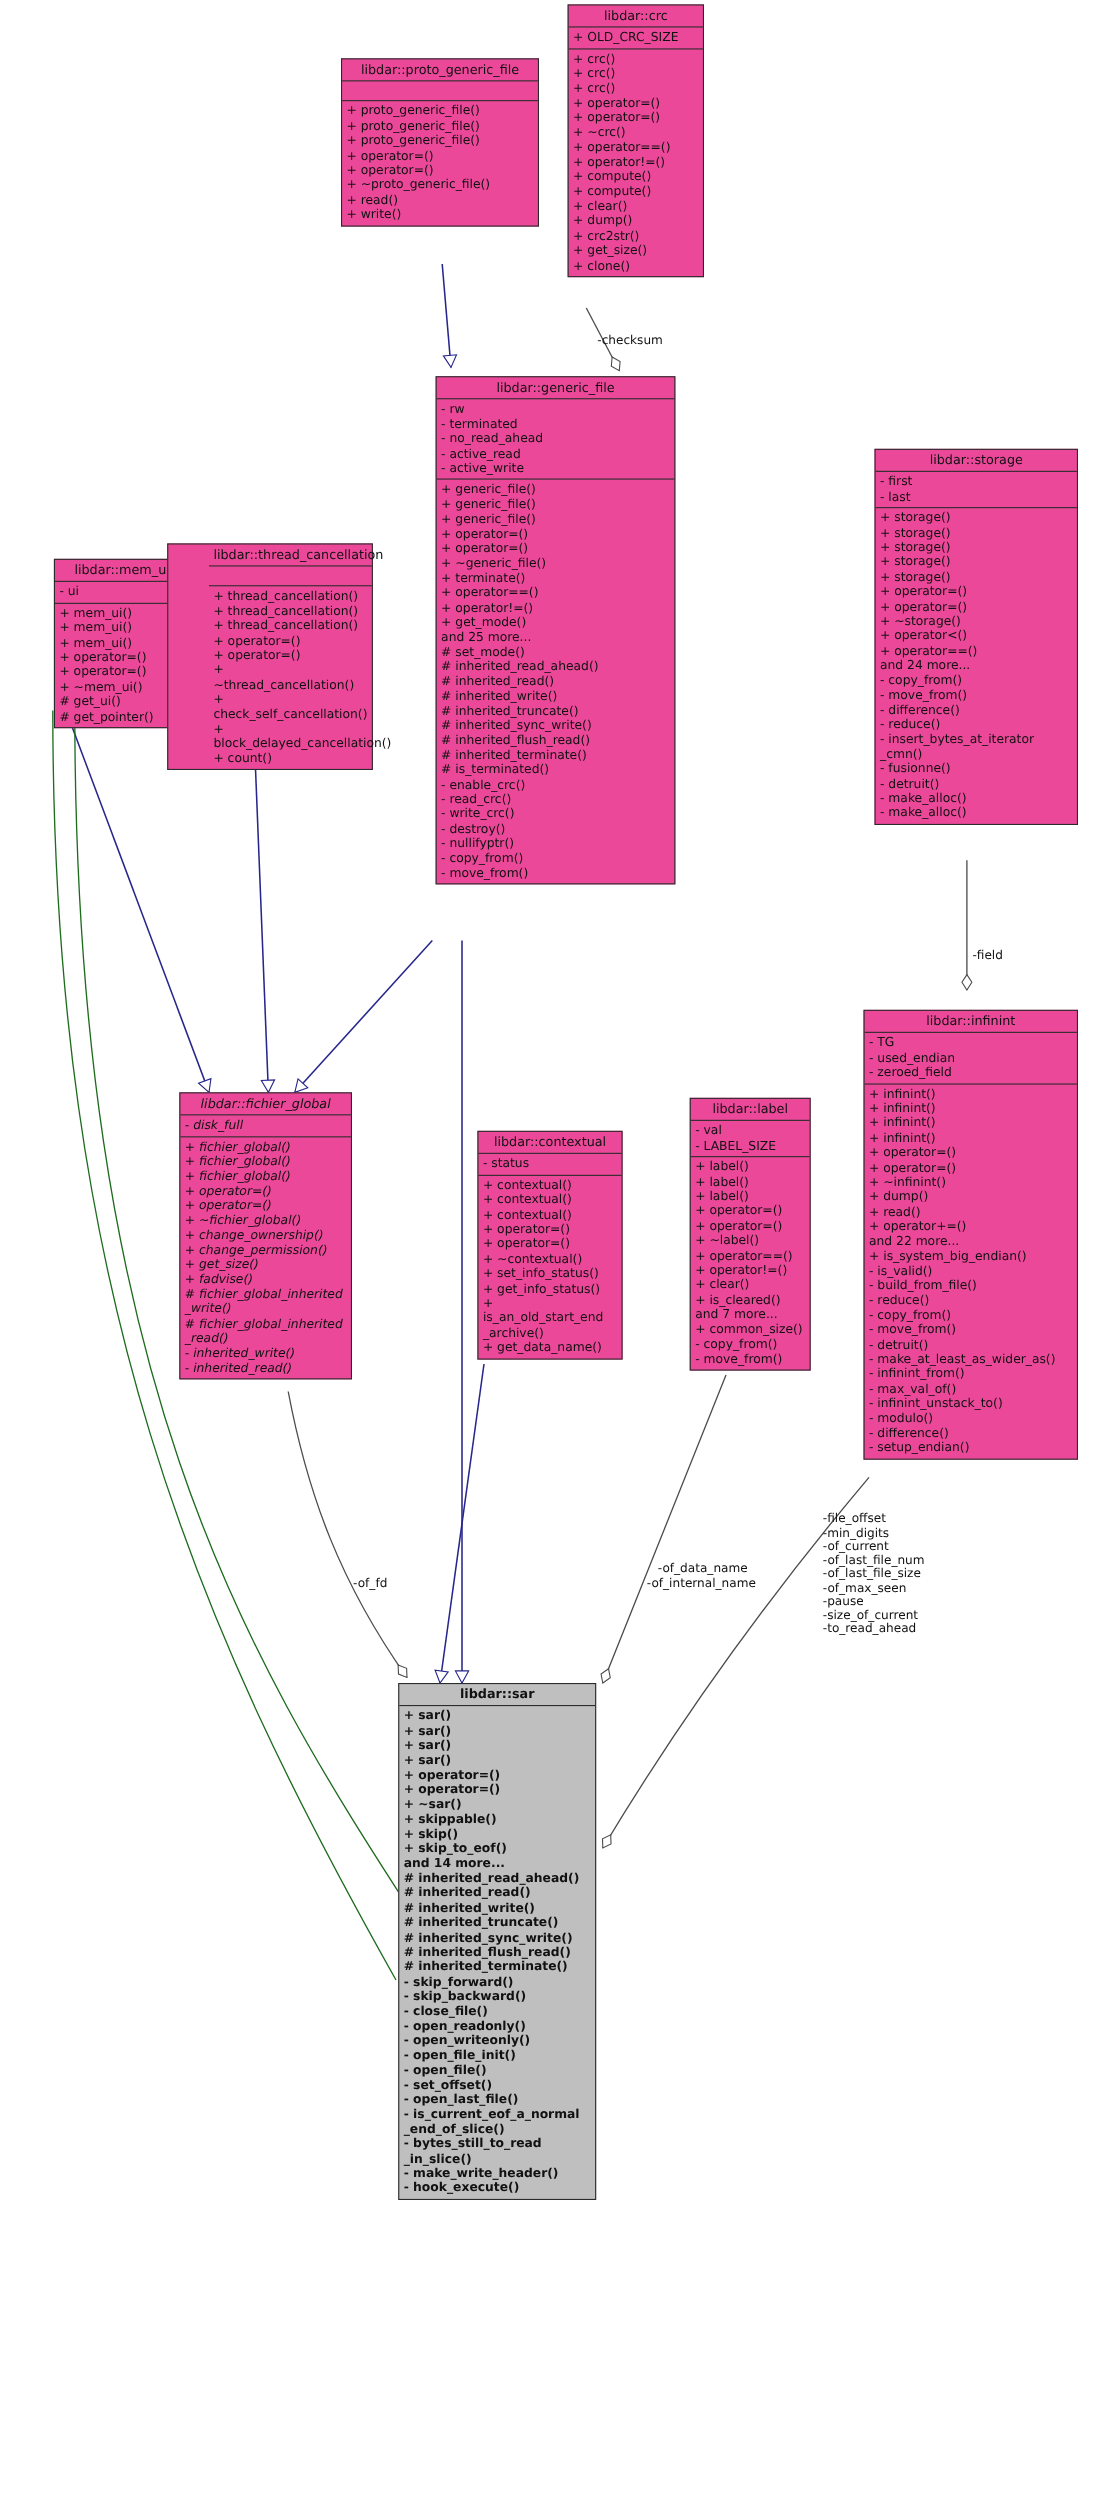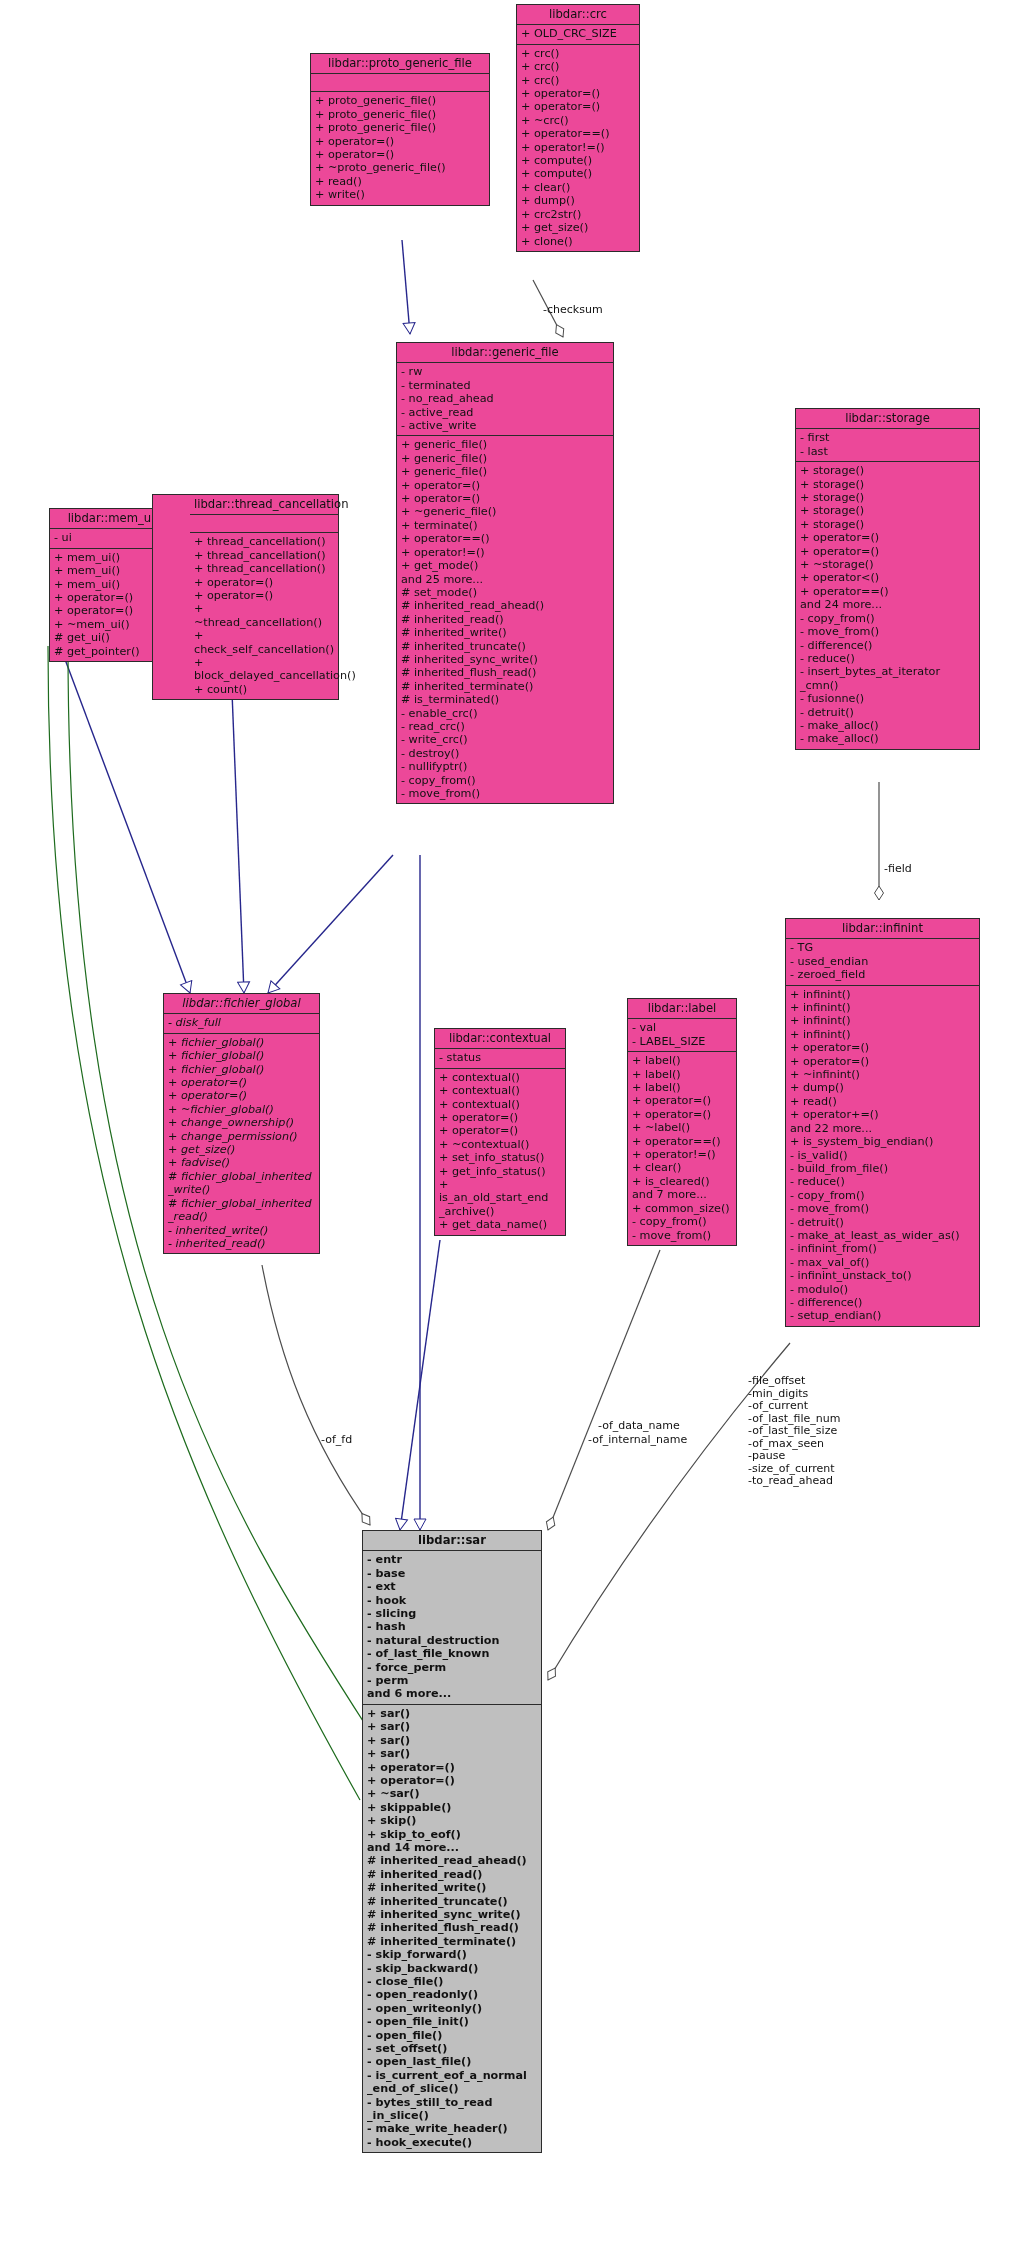--- a/index.html
+++ b/index.html
@@ -361,33 +361,20 @@
         <div class="row">+ is_cleared()</div>
         <div class="row">and 7 more...</div>
         <div class="row">+ common_size()</div>
         <div class="row">- copy_from()</div>
         <div class="row">- move_from()</div>
       </div>
   </div>
 
   <div class="uml highlight" style="left:362px;top:1530px;width:180px;font-weight:bold;">
     <div class="title">libdar::sar</div>
-    <div class="attrs">
-        <div class="row">- entr</div>
-        <div class="row">- base</div>
-        <div class="row">- ext</div>
-        <div class="row">- hook</div>
-        <div class="row">- slicing</div>
-        <div class="row">- hash</div>
-        <div class="row">- natural_destruction</div>
-        <div class="row">- of_last_file_known</div>
-        <div class="row">- force_perm</div>
-        <div class="row">- perm</div>
-        <div class="row">and 6 more...</div>
-      </div>
     <div class="ops">
         <div class="row">+ sar()</div>
         <div class="row">+ sar()</div>
         <div class="row">+ sar()</div>
         <div class="row">+ sar()</div>
         <div class="row">+ operator=()</div>
         <div class="row">+ operator=()</div>
         <div class="row">+ ~sar()</div>
         <div class="row">+ skippable()</div>
         <div class="row">+ skip()</div>

